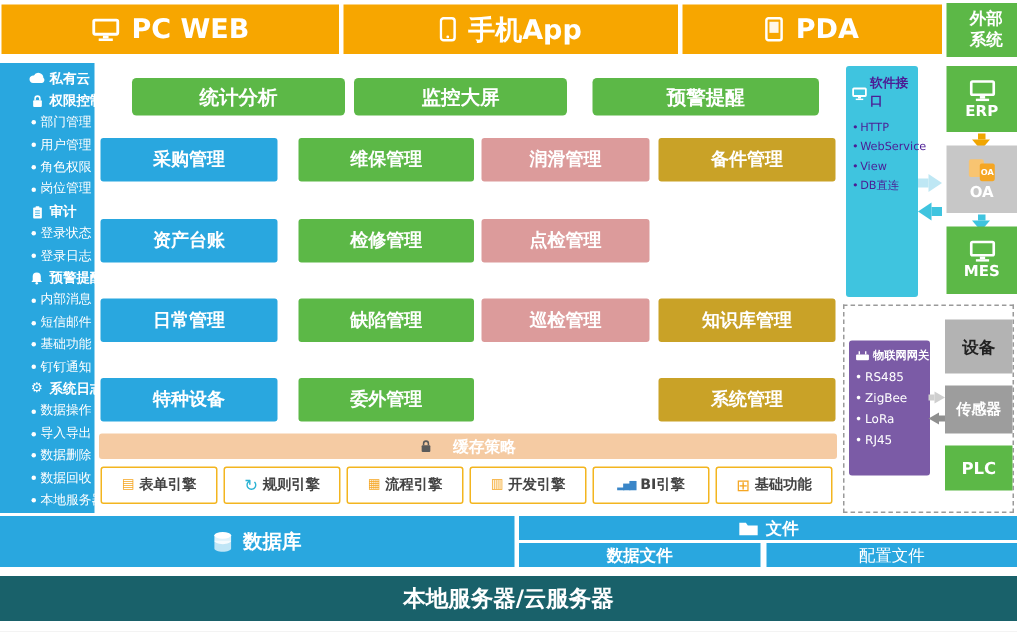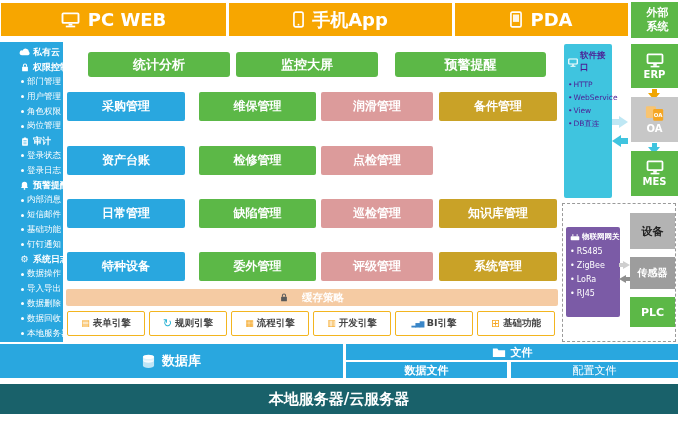--- a/index.html
+++ b/index.html
@@ -184,21 +184,20 @@
   <div class="abs fc module c-green" style="left:199px;top:146px;width:117px;height:29px;">检修管理</div>
   <div class="abs fc module c-pink" style="left:321px;top:146px;width:112px;height:29px;">点检管理</div>
 
   <div class="abs fc module c-blue" style="left:67px;top:199px;width:118px;height:29px;">日常管理</div>
   <div class="abs fc module c-green" style="left:199px;top:199px;width:117px;height:29px;">缺陷管理</div>
   <div class="abs fc module c-pink" style="left:321px;top:199px;width:112px;height:29px;">巡检管理</div>
   <div class="abs fc module c-gold" style="left:439px;top:199px;width:118px;height:29px;">知识库管理</div>
 
   <div class="abs fc module c-blue" style="left:67px;top:252px;width:118px;height:29px;">特种设备</div>
   <div class="abs fc module c-green" style="left:199px;top:252px;width:117px;height:29px;">委外管理</div>
-  <div class="abs fc module c-pink" style="left:321px;top:252px;width:112px;height:29px;">评级管理</div>
   <div class="abs fc module c-gold" style="left:439px;top:252px;width:118px;height:29px;">系统管理</div>
 
   <div class="abs fc" style="left:66px;top:289px;width:492px;height:17px;background:var(--peach);border-radius:2px;gap:14px;">
     <span class="fc">
         <svg width="8" height="9" viewBox="0 0 12 14">
           <rect x="1.5" y="6" width="9" height="7" rx="1" fill="#5a5a5a"></rect>
           <path d="M3.5 6V4.2a2.5 2.5 0 0 1 5 0V6" fill="none" stroke="#5a5a5a" stroke-width="1.6"></path>
         </svg>
       </span>
     <span style="color:#fff;font-weight:bold;font-size:10.5px;">缓存策略</span>

